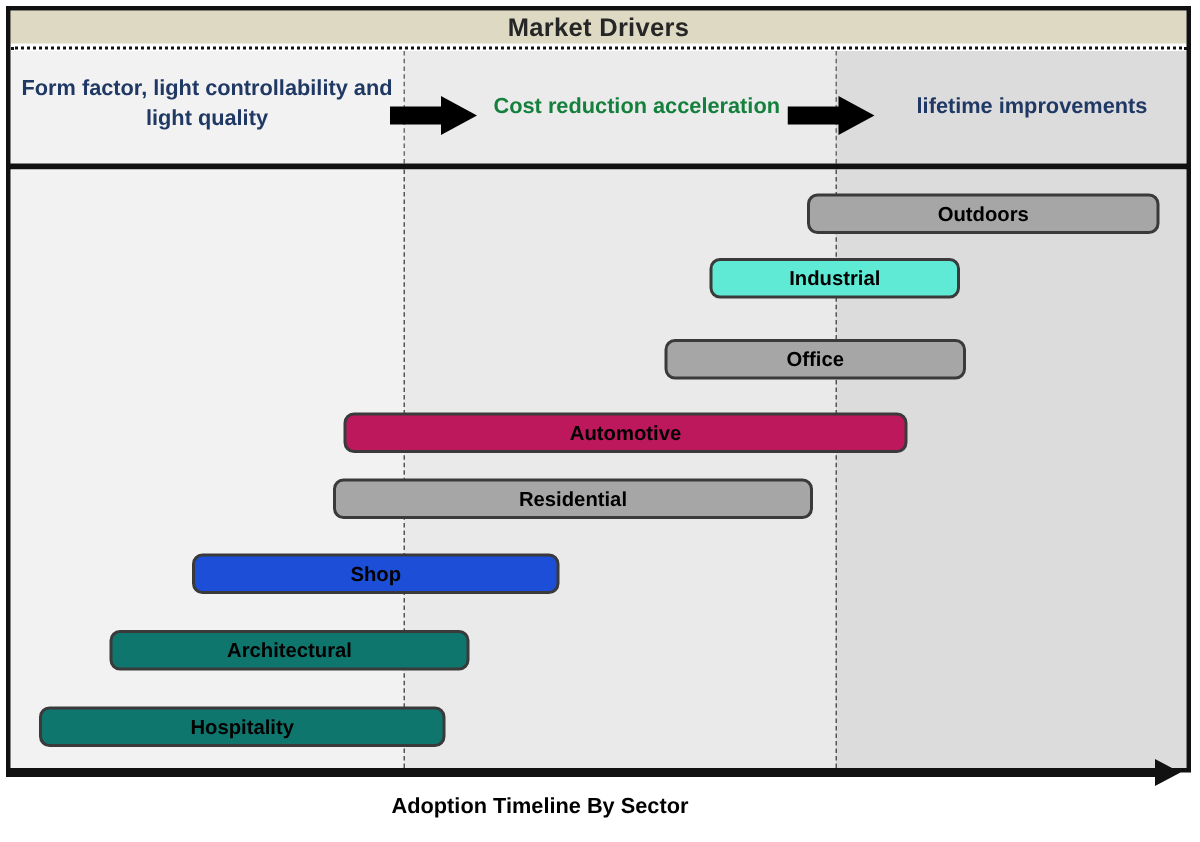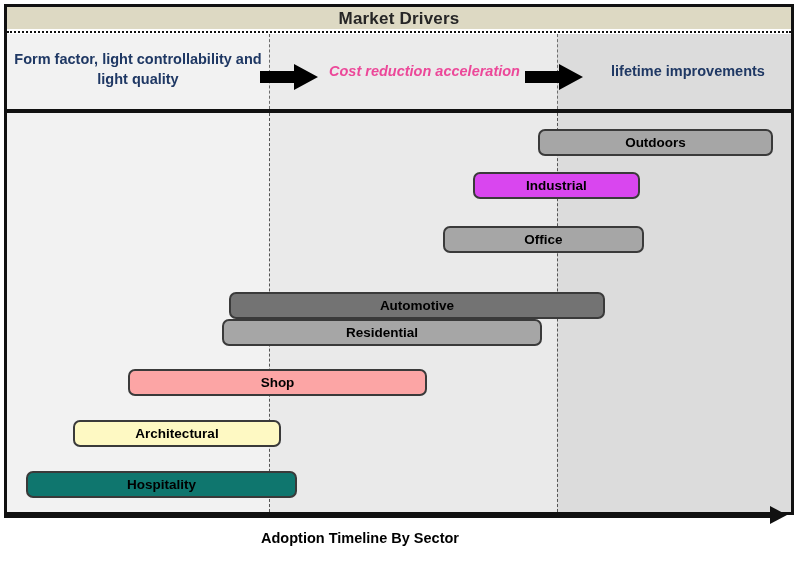--- a/index.html
+++ b/index.html
@@ -216,21 +216,21 @@
     <div class="band-divider d2"></div>
 
     <div class="driver-text dt1" style="color: rgb(31, 56, 100);">Form factor, light controllability and light quality</div>
 
     <div class="block-arrow a1">
       <svg width="58" height="26" viewBox="0 0 58 26" xmlns="http://www.w3.org/2000/svg">
         <polygon points="0,7 34,7 34,0 58,13 34,26 34,19 0,19" fill="#000000"></polygon>
       </svg>
     </div>
 
-    <div class="driver-text dt2" style="color: #ec4899; font-style: italic;">Cost reduction acceleration</div>
+    <div class="driver-text dt2" style="color: #15803d;">Cost reduction acceleration</div>
 
     <div class="block-arrow a2">
       <svg width="58" height="26" viewBox="0 0 58 26" xmlns="http://www.w3.org/2000/svg">
         <polygon points="0,7 34,7 34,0 58,13 34,26 34,19 0,19" fill="#000000"></polygon>
       </svg>
     </div>
 
     <div class="driver-text dt3" style="color: rgb(31, 56, 100);">lifetime improvements</div>
   </div>
 
@@ -239,36 +239,36 @@
   <div class="plot-area">
     <div class="plot-zone z1" style="background: rgb(242, 242, 242);"></div>
     <div class="plot-zone z2" style="background: rgb(234, 234, 234);"></div>
     <div class="plot-zone z3" style="background: rgb(220, 220, 220);"></div>
     <div class="plot-divider d1"></div>
     <div class="plot-divider d2"></div>
 
     <div class="bar" style="left: 531px; width: 235px; top: 16px; background: rgb(166, 166, 166); border-color: rgb(58, 58, 58);">
       <span class="bar-label">Outdoors</span>
     </div>
-    <div class="bar" style="left: 466px; width: 167px; top: 59px; background: #d946ef; border-color: rgb(58, 58, 58);">
+    <div class="bar" style="left: 466px; width: 167px; top: 59px; background: #5eead4; border-color: rgb(58, 58, 58);">
       <span class="bar-label">Industrial</span>
     </div>
     <div class="bar" style="left: 436px; width: 201px; top: 113px; background: rgb(166, 166, 166); border-color: rgb(58, 58, 58);">
       <span class="bar-label">Office</span>
     </div>
-    <div class="bar" style="left: 222px; width: 376px; top: 179px; background: #737373; border-color: rgb(58, 58, 58);">
+    <div class="bar" style="left: 222px; width: 376px; top: 162px; background: #be185d; border-color: rgb(58, 58, 58);">
       <span class="bar-label">Automotive</span>
     </div>
     <div class="bar" style="left: 215px; width: 320px; top: 206px; background: rgb(166, 166, 166); border-color: rgb(58, 58, 58);">
       <span class="bar-label">Residential</span>
     </div>
-    <div class="bar" style="left: 121px; width: 299px; top: 256px; background: #fca5a5; border-color: rgb(58, 58, 58);">
+    <div class="bar" style="left: 121px; width: 245px; top: 256px; background: #1d4ed8; border-color: rgb(58, 58, 58);">
       <span class="bar-label">Shop</span>
     </div>
-    <div class="bar" style="left: 66px; width: 208px; top: 307px; background: #fef9c3; border-color: rgb(58, 58, 58);">
+    <div class="bar" style="left: 66px; width: 240px; top: 307px; background: #0f766e; border-color: rgb(58, 58, 58);">
       <span class="bar-label">Architectural</span>
     </div>
     <div class="bar" style="left: 19px; width: 271px; top: 358px; background: #0f766e; border-color: rgb(58, 58, 58);">
       <span class="bar-label">Hospitality</span>
     </div>
   </div>
 
   <div class="outer-frame"></div>
 
   <div class="axis-arrow-line"></div>

